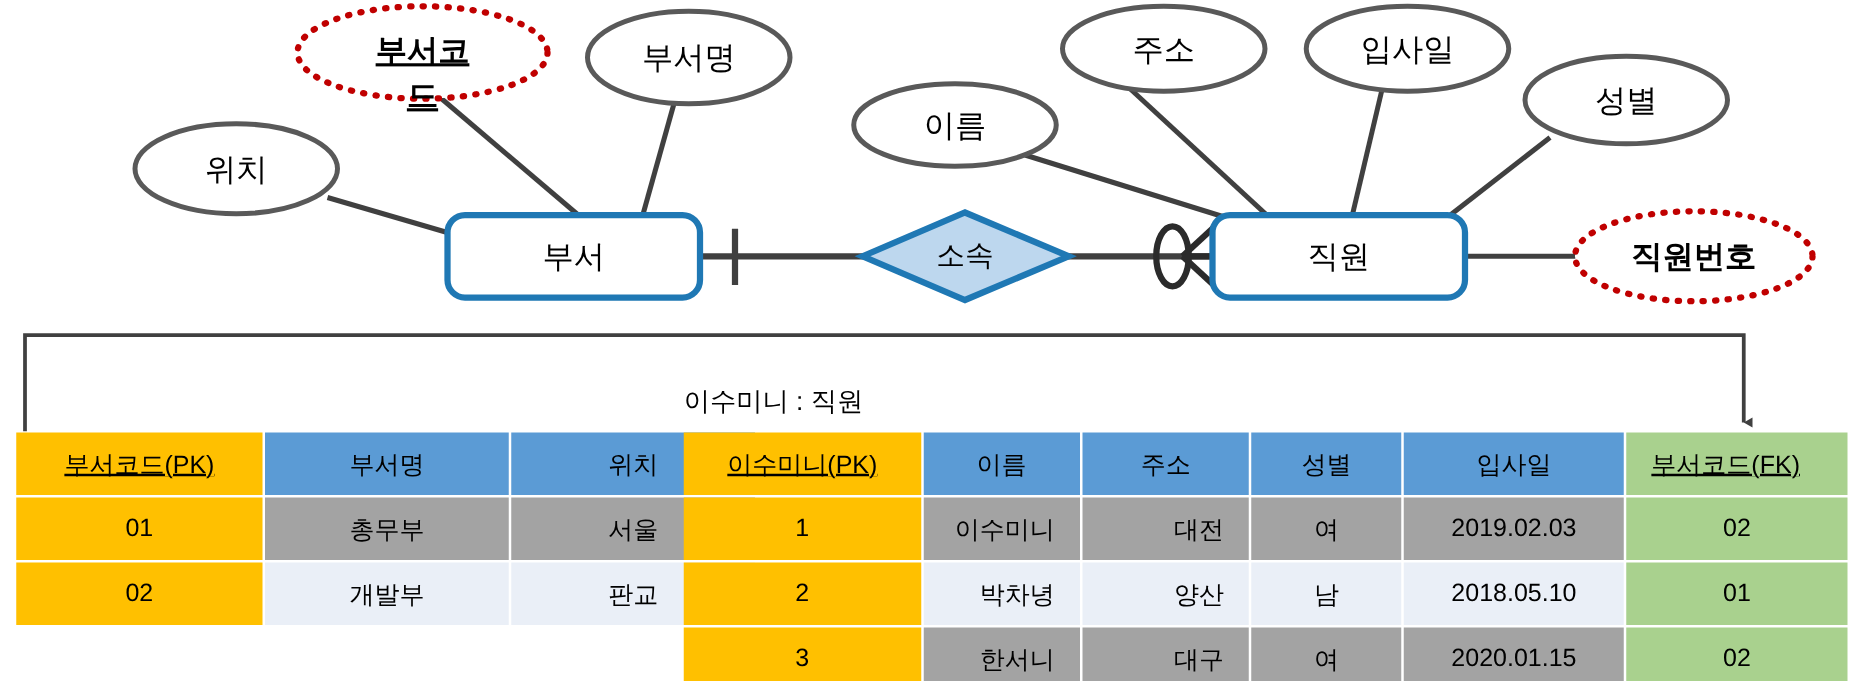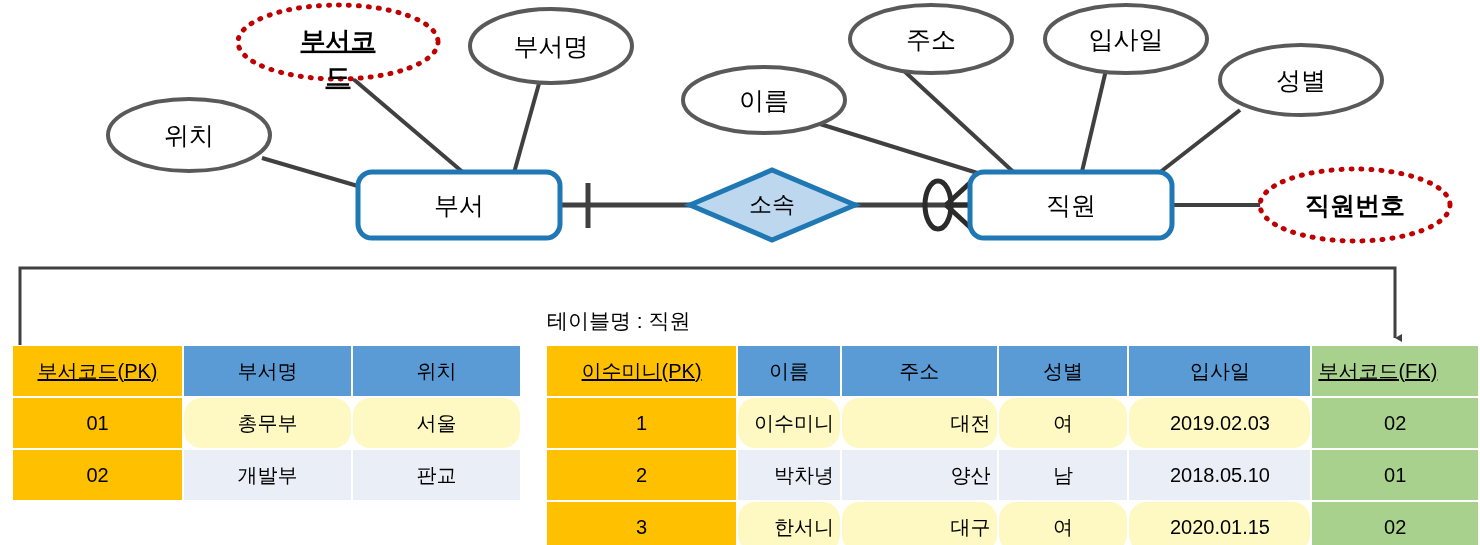--- a/index.html
+++ b/index.html
@@ -12,30 +12,30 @@
   .ent-label{font-size:25px;fill:#000;text-anchor:middle;dominant-baseline:middle;}
   .rel-label{font-size:23px;fill:#000;text-anchor:middle;dominant-baseline:middle;}
   .attr-label{font-size:25px;fill:#000;text-anchor:middle;dominant-baseline:middle;}
   .key-label{font-size:25px;fill:#000;text-anchor:middle;dominant-baseline:middle;
              font-weight:bold;}
   .key-label.ul{text-decoration:underline;}
 
   
   .tbl{position:absolute;border-collapse:separate;border-spacing:2px 2px;
        font-size:20px;}
-  .tbl td,.tbl th{height:50px;padding:0 6px;font-weight:normal;
+  .tbl td,.tbl th{height:50px;padding:0 20px;font-weight:normal;
                   vertical-align:middle;white-space:nowrap;}
   .th-pk{background:#FFC000;font-weight:bold;text-align:center;
          text-decoration:underline;}
   .th-fk{background:#A9D18E;font-weight:bold;text-align:left;
          text-decoration:underline;}
   .th-blue{background:#5B9BD5;font-weight:bold;text-align:center;}
   .td-pk{background:#FFC000;text-align:center;}
   .td-fk{background:#A9D18E;text-align:center;}
-  .td-a{background:#fef9c3;border-radius:17px;}
+  .td-a{background:#a3a3a3;}
   .td-b{background:#EAEFF7;}
   .c{text-align:center;}
   .l{text-align:right;padding-left:14px;}
 
   .tbl-caption{position:absolute;font-size:21px;color:#000;white-space:nowrap;}
 </style>
 </head>
 <body>
 
 <div id="stage">
@@ -151,21 +151,21 @@
       </tr>
       <tr>
         <td class="td-pk">02</td>
         <td class="td-b c">개발부</td>
         <td class="td-b c">판교</td>
       </tr>
     </tbody>
   </table>
 
 
-  <div class="tbl-caption" style="left:547px; top:307px;">테이블명 : 직원</div>
+  <div class="tbl-caption" style="left:547px; top:307px;">이수미니 : 직원</div>
 
   <table class="tbl" style="left:545px; top:344px;">
     <thead>
       <tr>
         <th class="th-pk" style="width:178px">이수미니(PK)</th>
         <th class="th-blue" style="width:90px">이름</th>
         <th class="th-blue" style="width:144px">주소</th>
         <th class="th-blue" style="width:118px">성별</th>
         <th class="th-blue" style="width:170px">입사일</th>
         <th class="th-fk" style="width:154px">부서코드(FK)</th>

